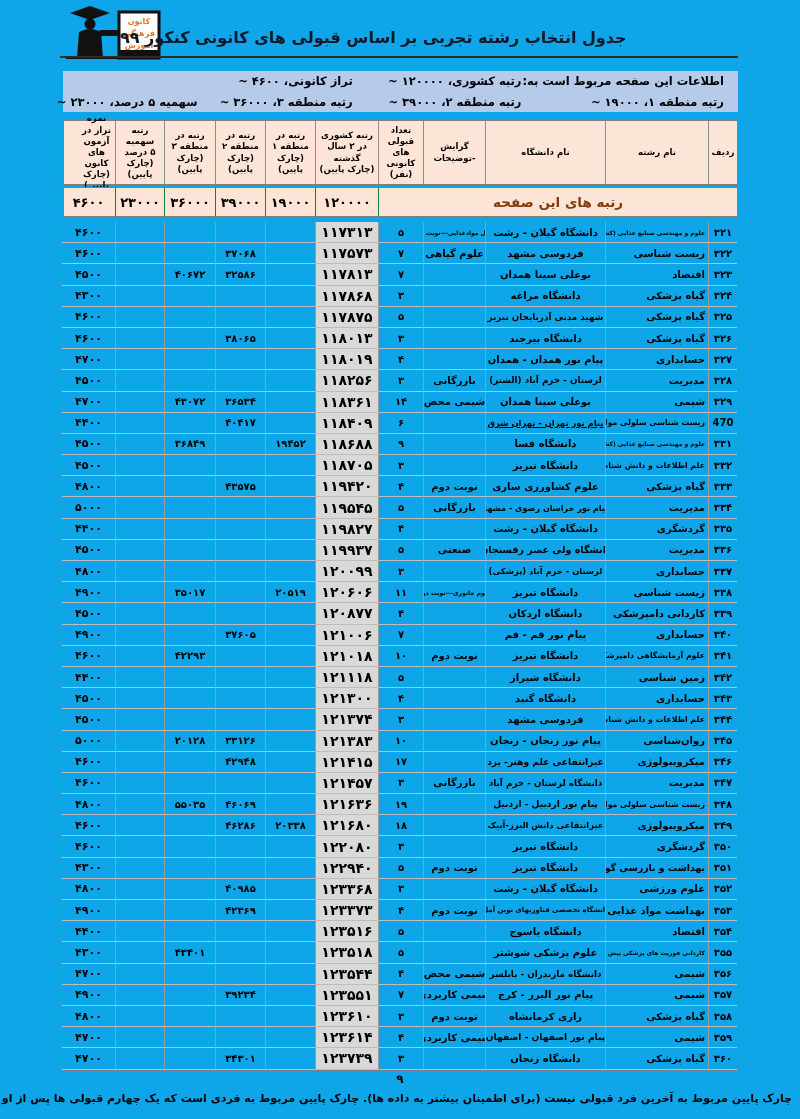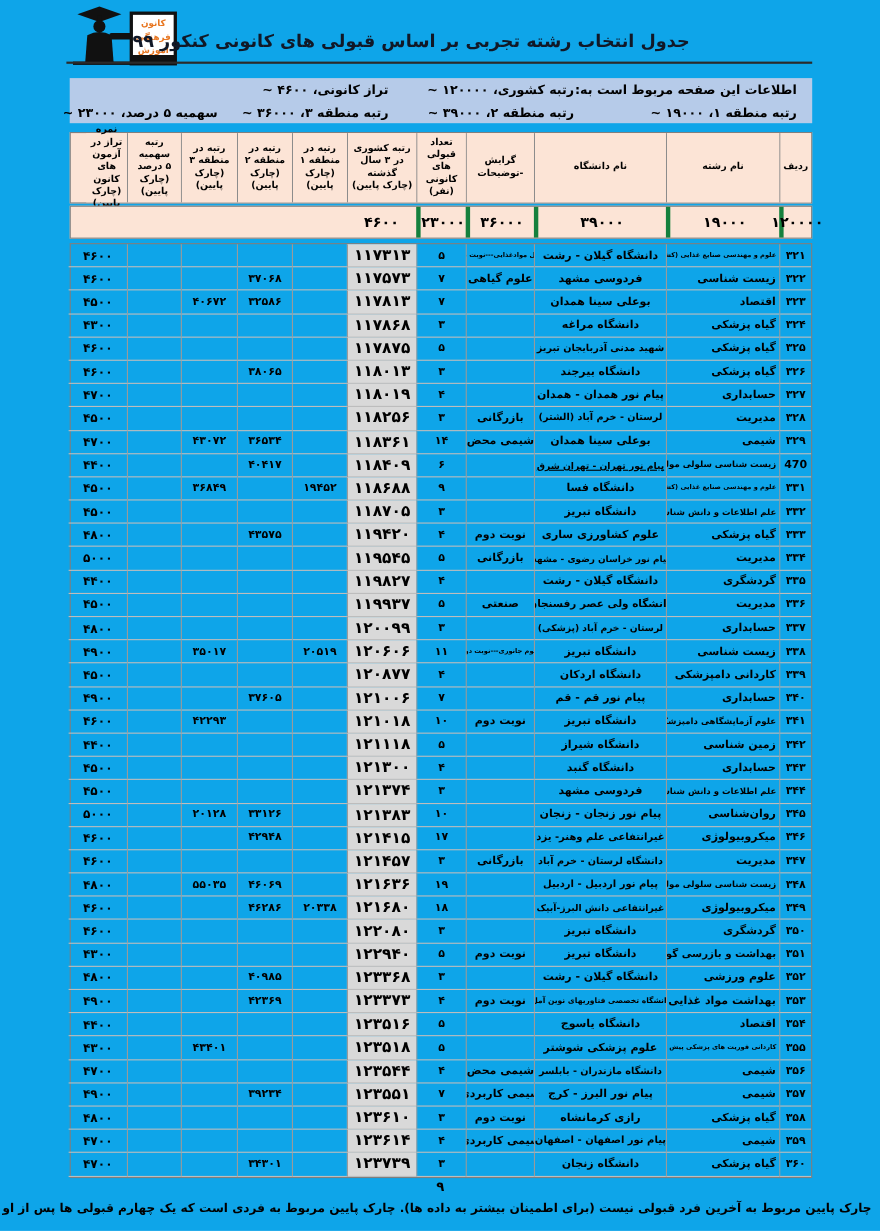--- a/index.html
+++ b/index.html
@@ -25,21 +25,21 @@
   .thead{position:absolute;top:120px;right:62px;width:675px;height:65px;
          background:#fce4d6;border:1px solid #7f7f7f;box-sizing:border-box;}
   .thead .cell{border-left:1px solid #8c8c8c;border-bottom:none;background:#fce4d6;
                font-size:8.6px;line-height:1.3;white-space:pre-line;
                display:flex;align-items:center;justify-content:center;text-align:center;height:63px;}
   .thead .cell:last-child{border-left:none;margin-left:16px;}
 
   .summary{position:absolute;top:187px;right:62px;width:675px;height:30px;
            border:1px solid #7f7f7f;box-sizing:border-box;background:#fce4d6;}
   .summary .cell{display:flex;align-items:center;justify-content:center;height:28px;
-                 border-left:4px solid #15803d;font-size:13px;}
+                 border-left:1px solid #15803d;font-size:13px;}
   .summary .cell:last-child{border-left:none;}
   .summary .span-label{grid-column:span 5;color:#843c0c;font-size:13.5px;}
 
   .tbody{position:absolute;top:221px;right:62px;width:675px;
          border:1px solid #7f7f7f;box-sizing:border-box;grid-auto-rows:21.2px;}
   .trow{display:contents;}
   .tbody .cell{display:flex;align-items:center;justify-content:center;
                border-left:1px solid #9a9a9a;border-bottom:1px solid #bdbdbd;
                font-size:10px;overflow:hidden;white-space:nowrap;box-sizing:border-box;}
   .tbody .trow .cell:last-child{border-left:none;}
@@ -113,20 +113,21 @@
     <div class="cell">رتبه سهمیه
 ۵ درصد
 (چارک پایین)</div>
     <div class="cell">نمره تراز در
 آزمون های
 کانون
 (چارک پایین)</div>
   </div>
 
   <div class="summary grid">
+    <div class="cell span-label">رتبه های این صفحه</div>
     <div class="cell">۱۲۰۰۰۰</div>
     <div class="cell">۱۹۰۰۰</div>
     <div class="cell">۳۹۰۰۰</div>
     <div class="cell">۳۶۰۰۰</div>
     <div class="cell">۲۳۰۰۰</div>
     <div class="cell">۴۶۰۰</div>
   </div>
 
   <div class="tbody grid">
       <div class="trow">

